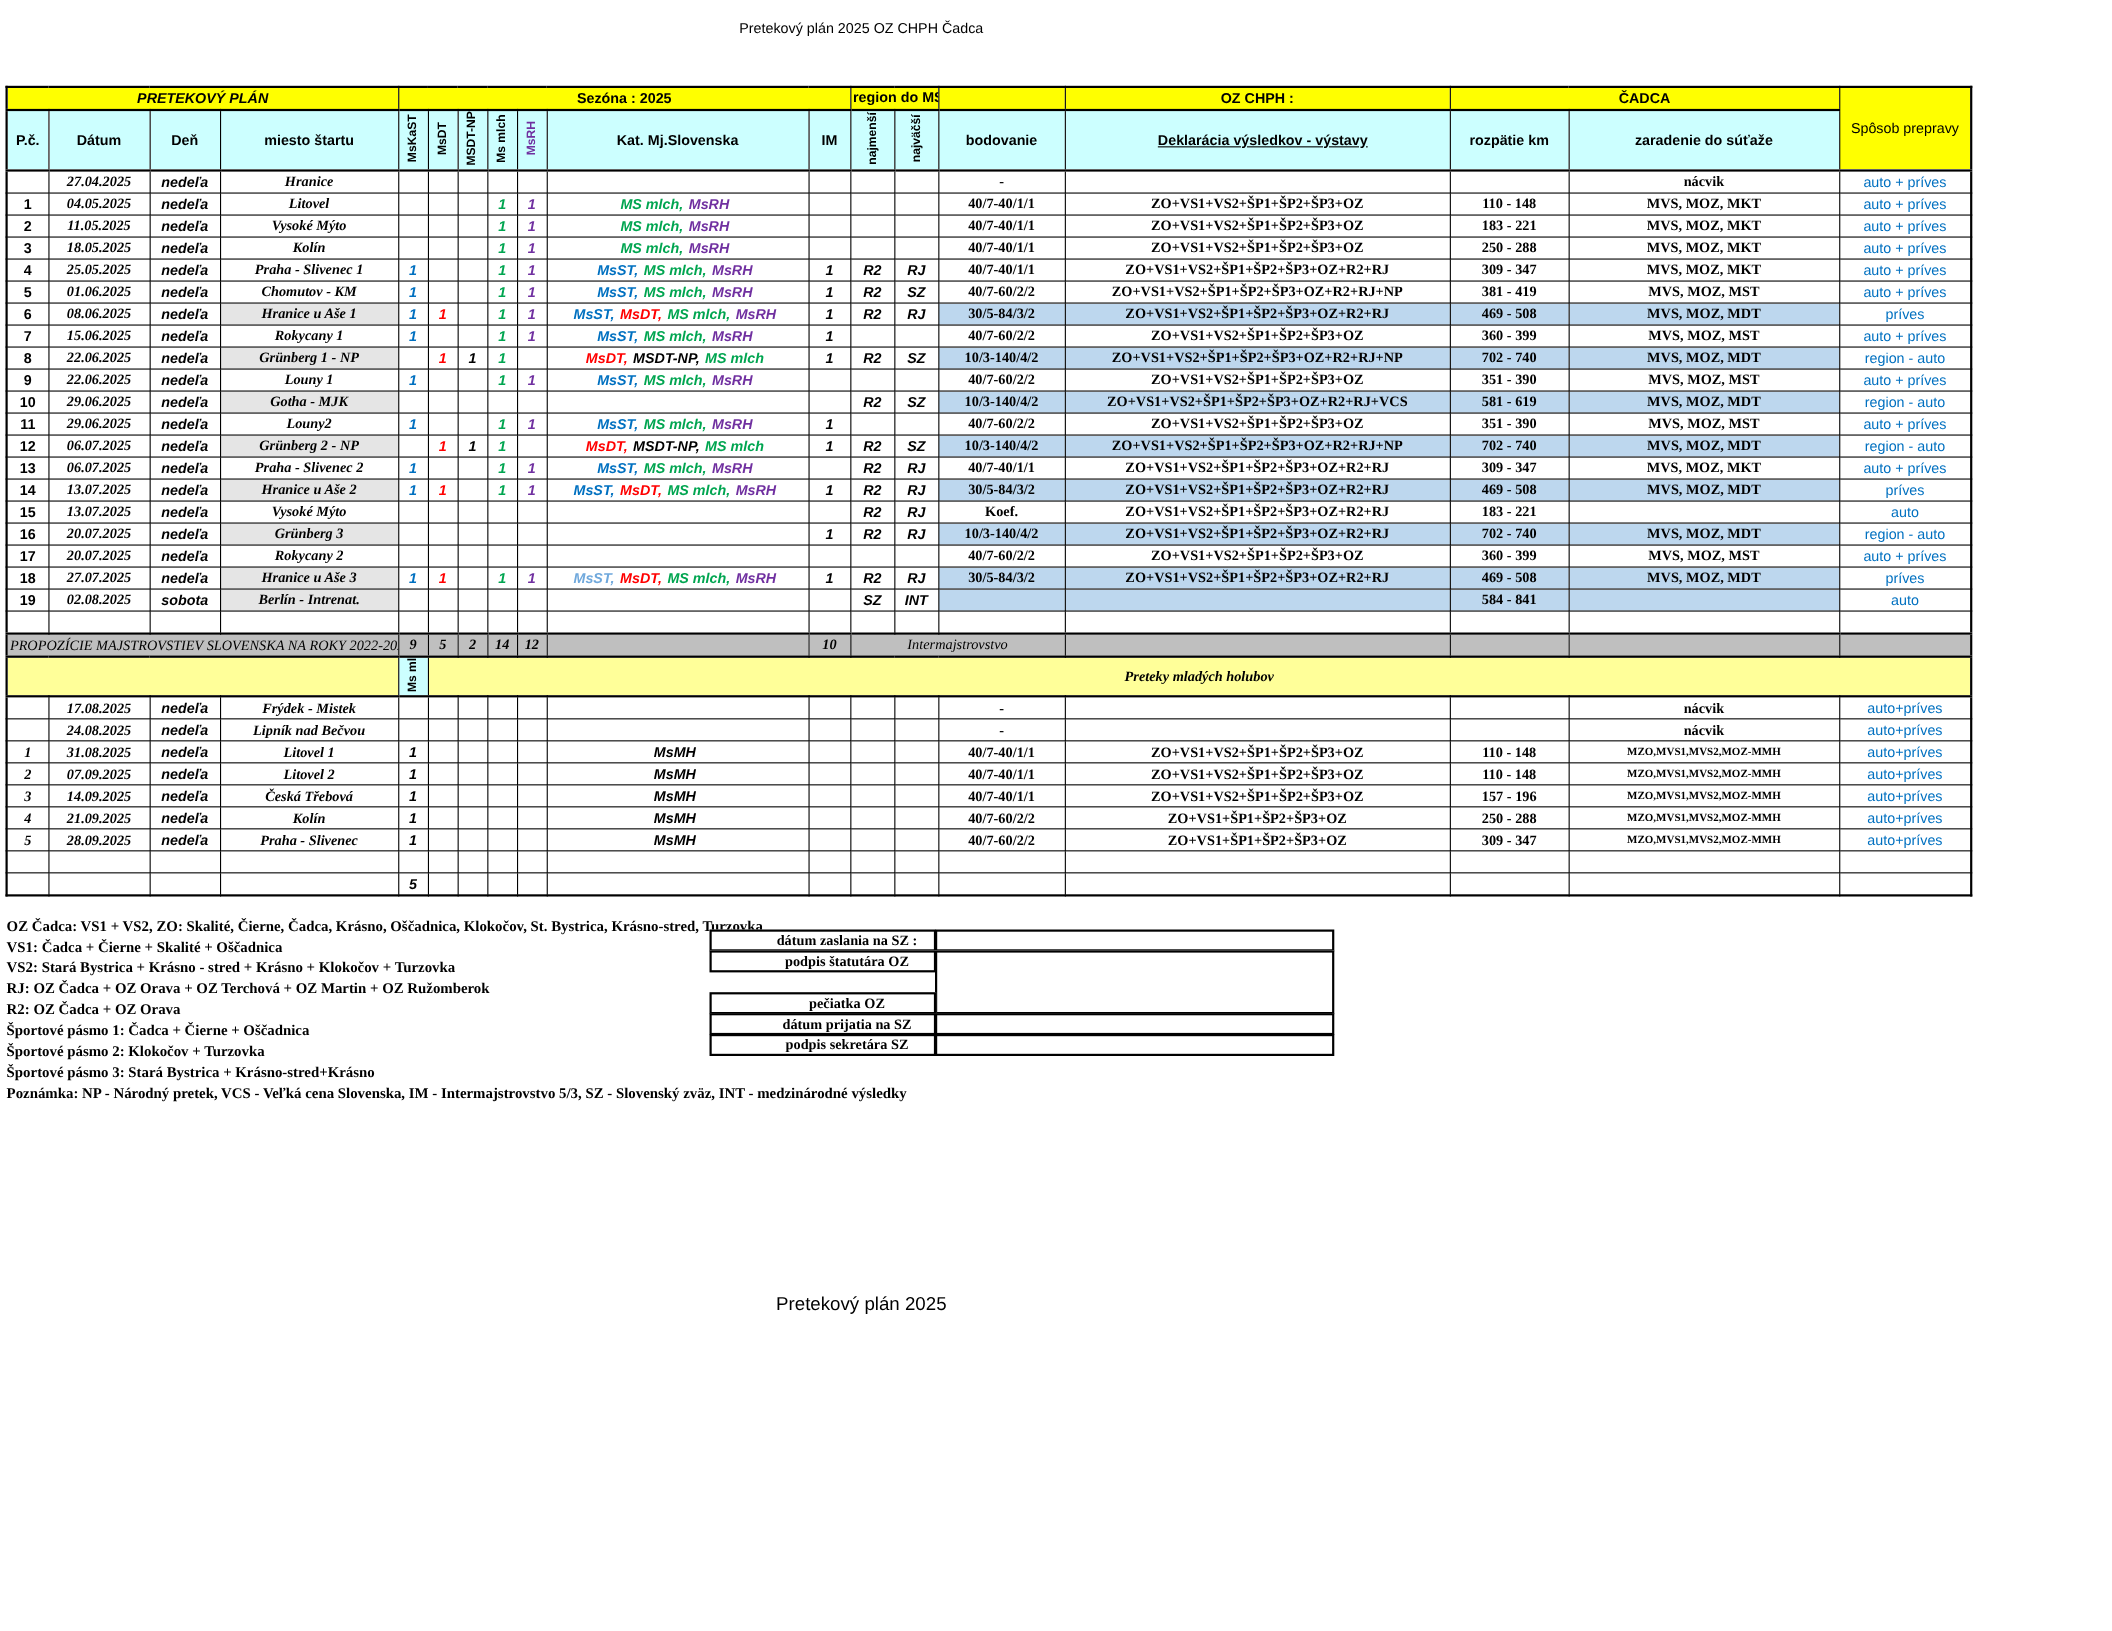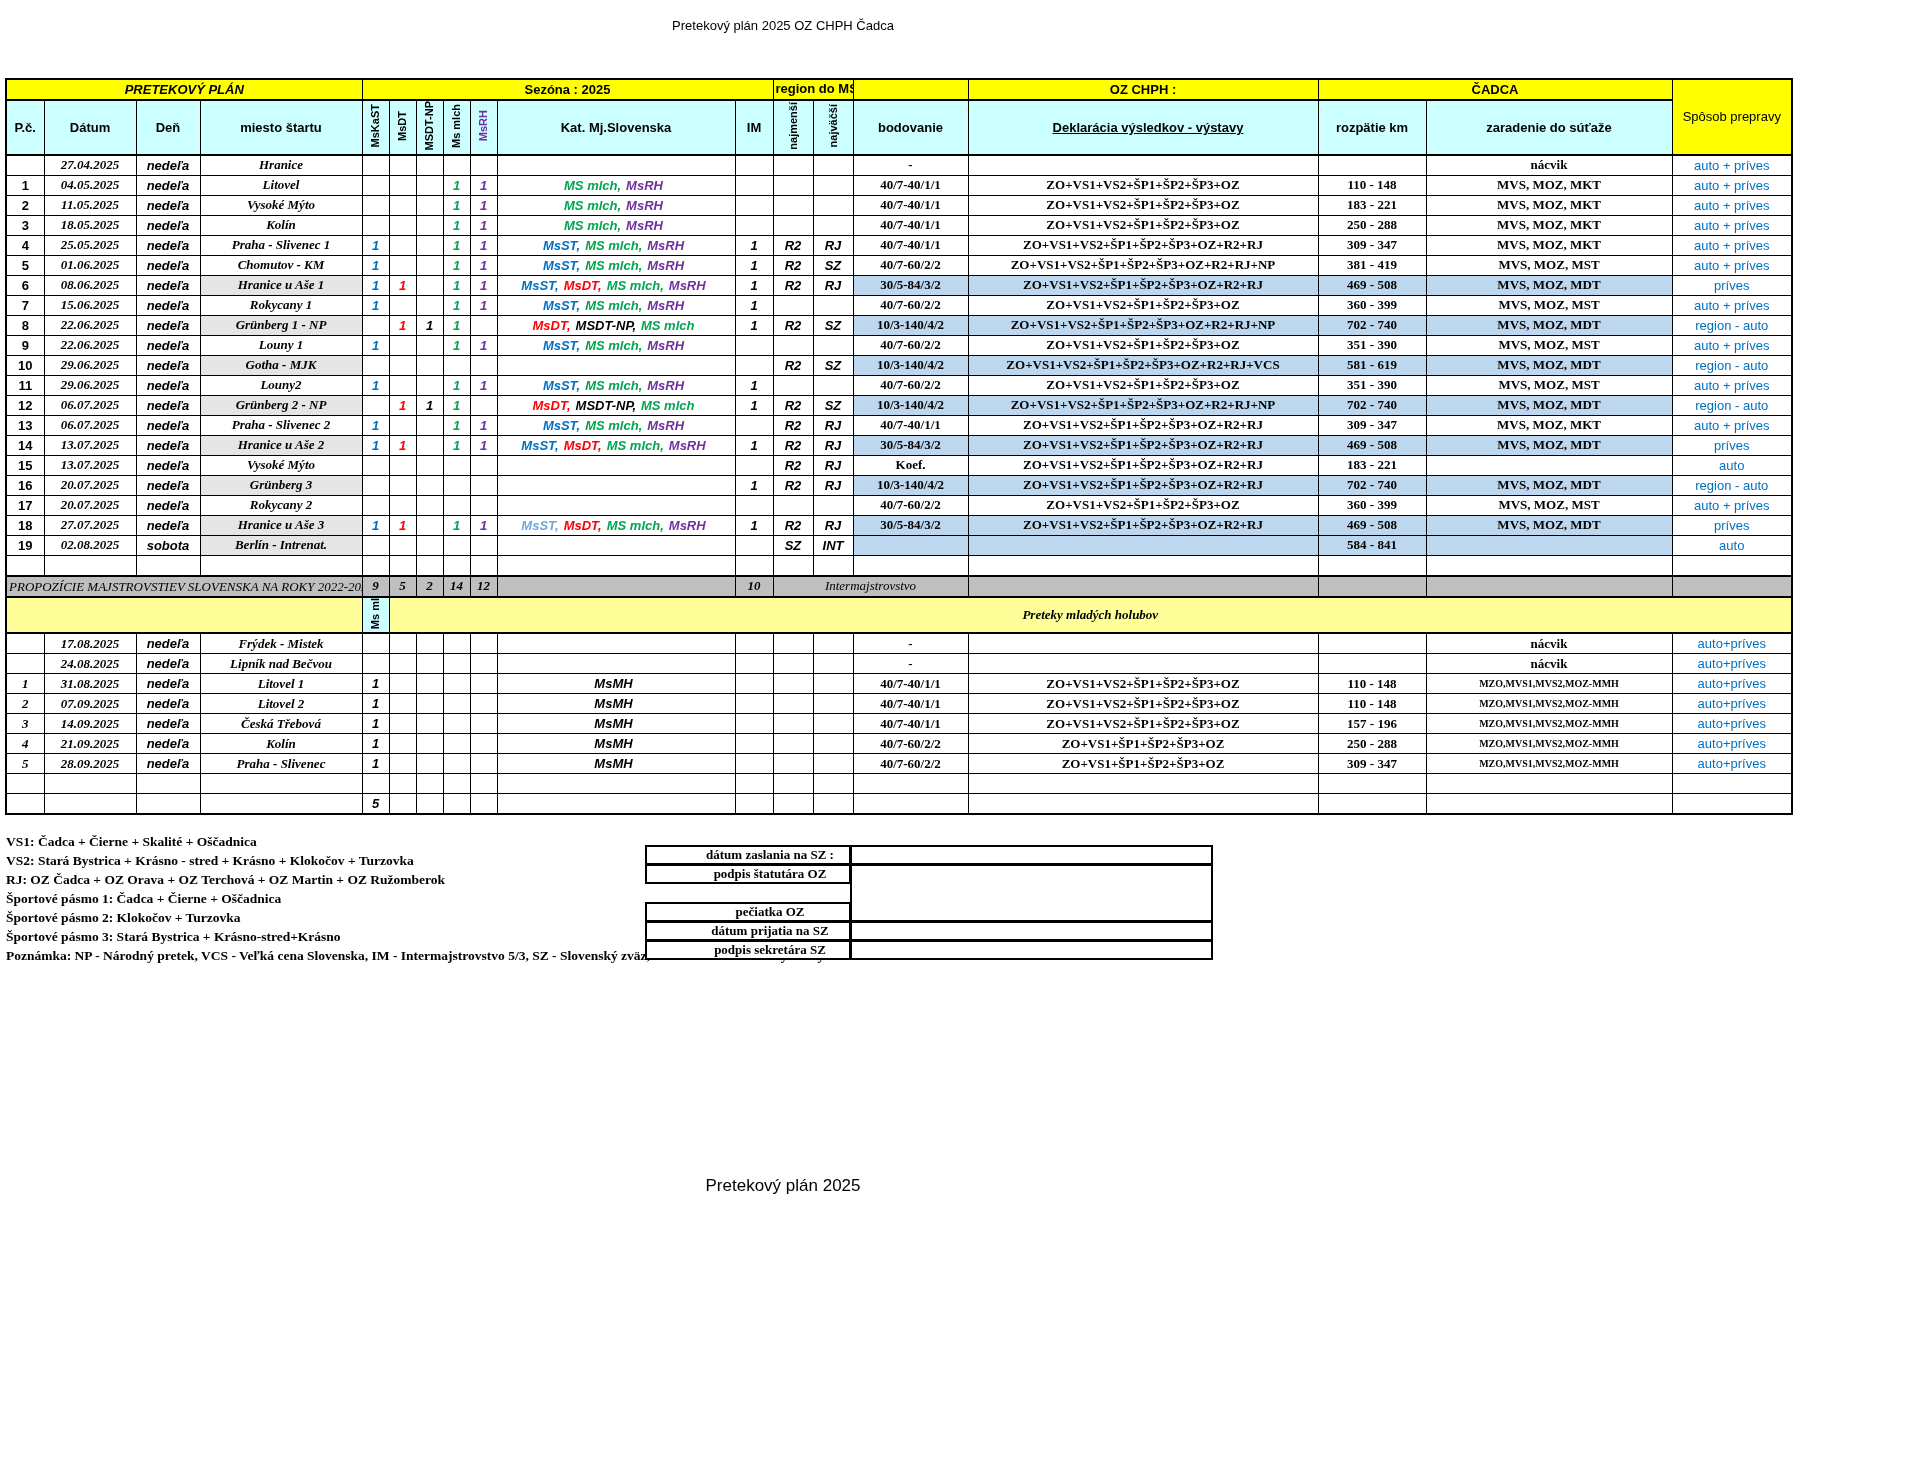--- a/index.html
+++ b/index.html
@@ -754,23 +754,25 @@
         <td class="c-bod"></td>
         <td class="c-dekl"></td>
         <td class="c-km"></td>
         <td class="c-zar"></td>
         <td class="c-spo"></td>
       </tr>
     </tbody>
 </table>
 
 <div class="legend">
+    <div>OZ Čadca: VS1 + VS2, ZO: Skalité, Čierne, Čadca, Krásno, Oščadnica, Klokočov, St. Bystrica, Krásno-stred, Turzovka</div>
     <div>VS1: Čadca + Čierne + Skalité + Oščadnica</div>
     <div>VS2: Stará Bystrica + Krásno - stred + Krásno + Klokočov + Turzovka</div>
     <div>RJ: OZ Čadca + OZ Orava + OZ Terchová + OZ Martin + OZ Ružomberok</div>
+    <div>R2: OZ Čadca + OZ Orava</div>
     <div>Športové pásmo 1: Čadca + Čierne + Oščadnica</div>
     <div>Športové pásmo 2: Klokočov + Turzovka</div>
     <div>Športové pásmo 3: Stará Bystrica + Krásno-stred+Krásno</div>
     <div>Poznámka: NP - Národný pretek, VCS - Veľká cena Slovenska, IM - Intermajstrovstvo 5/3, SZ - Slovenský zväz, INT - medzinárodné výsledky</div>
   </div>
 
 <div class="sig">
   <div class="sl" style="top:0">dátum zaslania na SZ :</div>
   <div class="sv" style="top:0"></div>
   <div class="sl" style="top:19px">podpis štatutára OZ</div>

